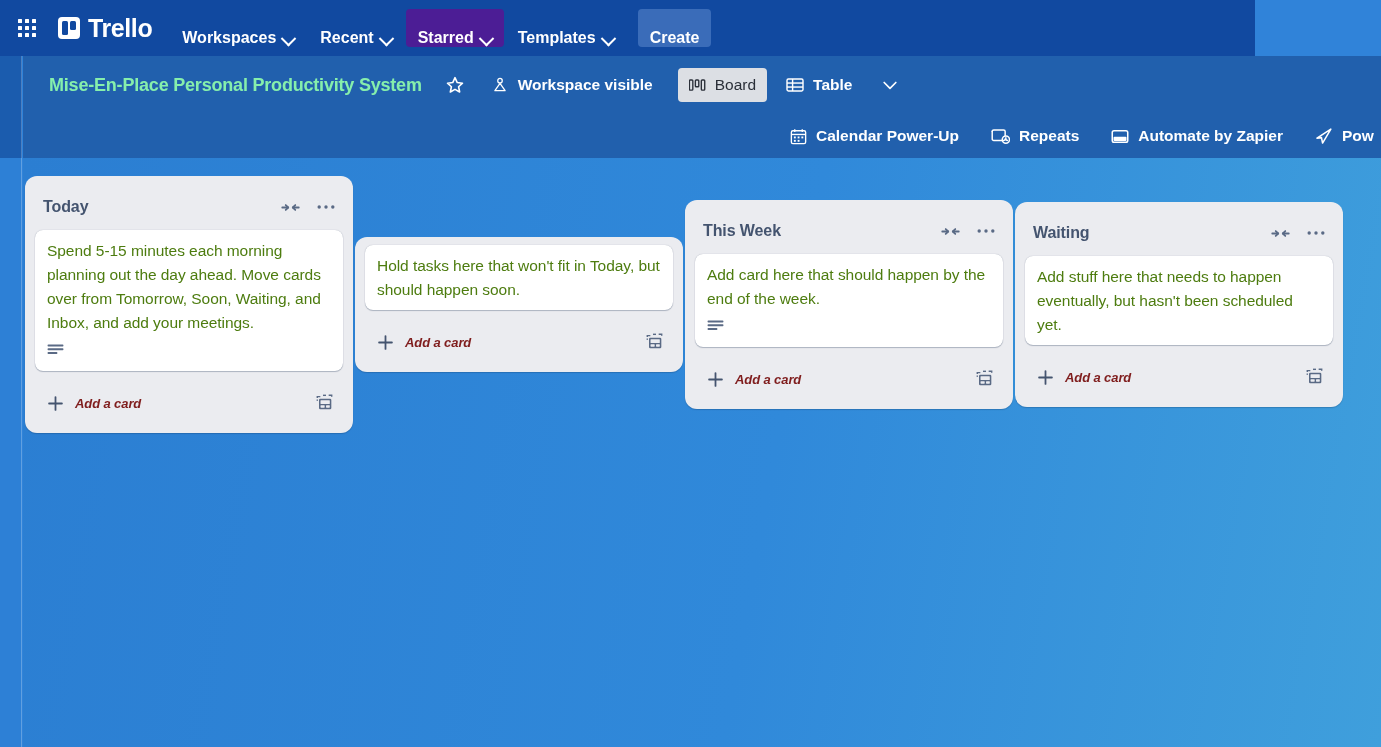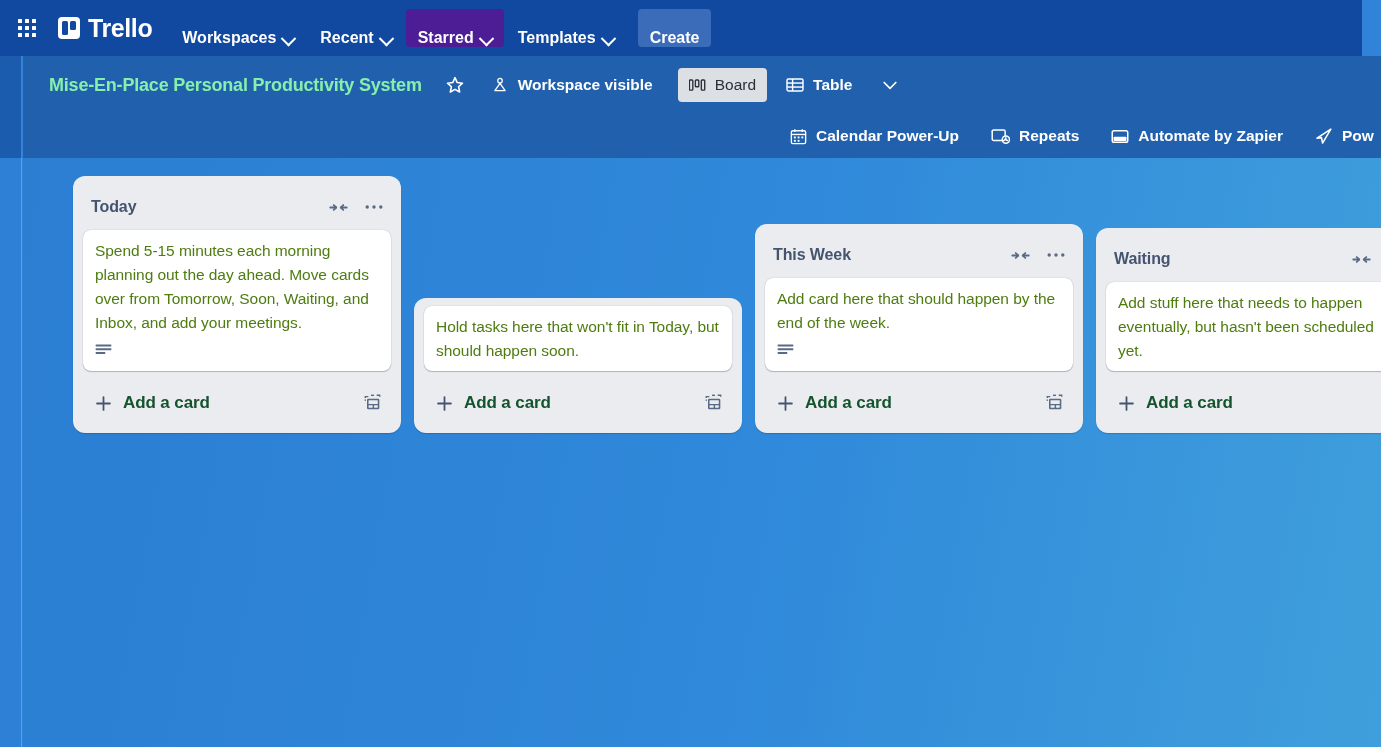--- a/index.html
+++ b/index.html
@@ -15,21 +15,21 @@
 
   body {
     background: #3083d9;
     position: relative;
   }
 
   
   .topnav {
     position: absolute;
     top: 0; left: 0;
-    width: 1362px;
+    width: 1255px;
     height: 56px;
     background: #1149a0;
     display: flex;
     align-items: center;
     padding-left: 10px;
     gap: 2px;
     z-index: 40;
   }
 
   .apps-grid {
@@ -224,24 +224,23 @@
     position: absolute;
     left: 23px; top: 158px;
     width: 1358px;
     height: 589px;
     background: linear-gradient(100deg, #2b7ed2 0%, #3089da 55%, #3f9fdc 100%);
     overflow: hidden;
     z-index: 10;
   }
   .lists {
     display: flex;
-    align-items: flex-end;
-    gap: 13px;
+    align-items: center;
+    gap: 2px;
     padding: 18px 0 0 2px;
-    margin-left: 48px;
   }
 
   .list {
     width: 328px;
     flex: 0 0 auto;
     background: #ebecf0;
     border-radius: 12px;
     padding: 8px 8px 8px 8px;
     box-shadow: 0 1px 1px rgba(9,30,66,0.22);
     max-height: 540px;
@@ -300,24 +299,25 @@
     padding: 6px 4px 4px 6px;
     gap: 6px;
   }
   .add-card {
     flex: 1 1 auto;
     display: flex; align-items: center; gap: 11px;
     height: 36px;
     padding: 0 8px;
     border-radius: 8px;
     cursor: pointer;
-    color: #14532d;
-    font-size: 17px;
+    color: #7f1d1d;
+    font-size: 13px;
     font-weight: 600;
     letter-spacing: -0.1px;
+    font-style: italic;
   }
   .tmpl-btn {
     width: 34px; height: 34px;
     border-radius: 8px;
     display:flex; align-items:center; justify-content:center;
     cursor: pointer;
     flex: 0 0 auto;
   }
 </style>
 </head>

